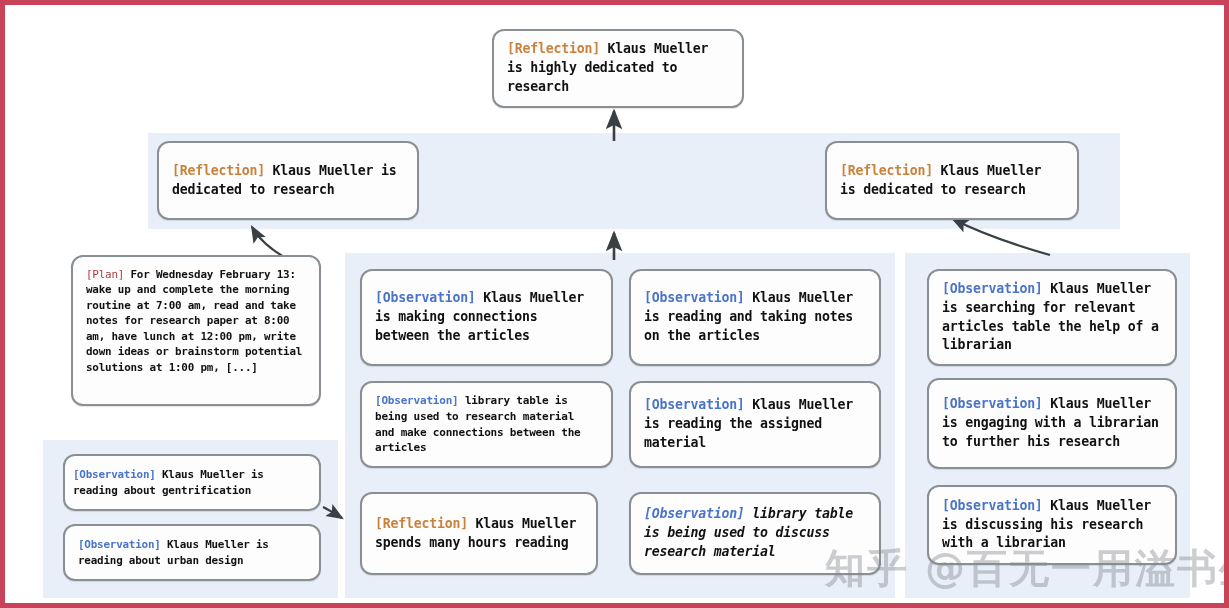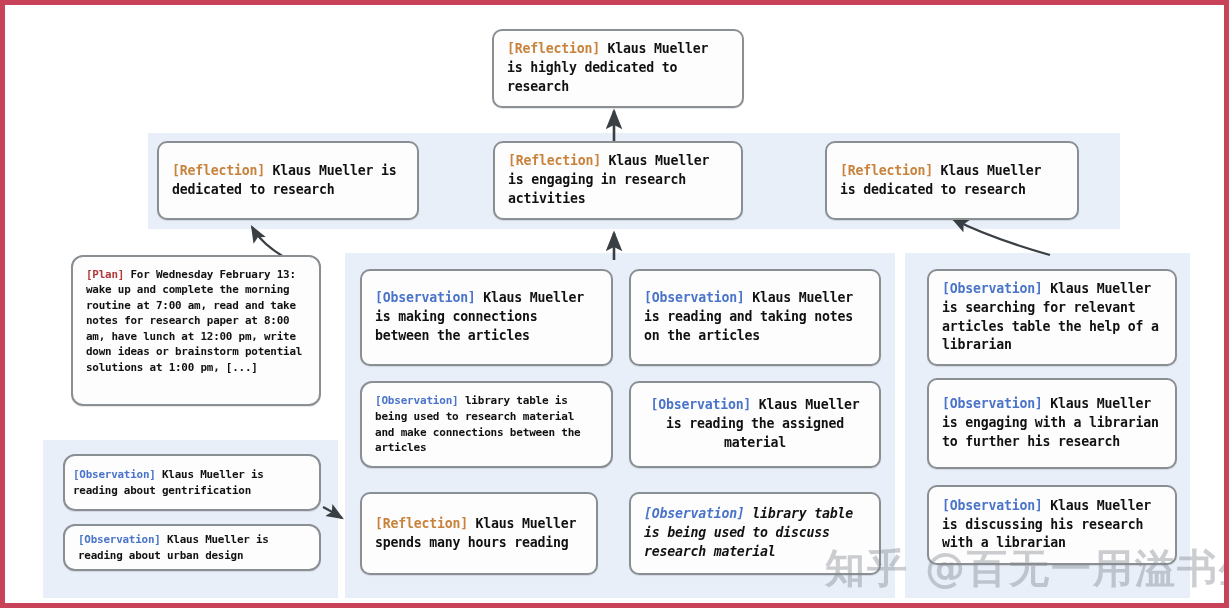--- a/index.html
+++ b/index.html
@@ -35,23 +35,23 @@
     padding: 7px 13px;
     line-height: 1.42;
     color: #111111;
     font-weight: bold;
     letter-spacing: -0.2px;
     box-shadow: 0 1px 1px rgba(0,0,0,0.10);
   }
   .node .txt { display: block; width: 100%; }
   .tag-reflection { color: #c8823c; font-weight: bold; }
   .tag-observation { color: #4a74c9; font-weight: bold; }
-  .tag-plan { color: #b03a3a; font-weight: bold; text-align: center; }
+  .tag-plan { color: #b03a3a; font-weight: normal; text-align: center; }
 
-  .fs13 { font-size: 13.2px; border-radius: 10px; }
+  .fs13 { font-size: 13.2px; }
   .fs11 { font-size: 10.9px; }
   .fs10 { font-size: 11px; }
 
   
   #arrows {
     position: absolute;
     left: 0; top: 0;
     width: 1219px;
     height: 598px;
     pointer-events: none;
@@ -104,57 +104,54 @@
   </svg>
 
   <div class="node fs13" style="left:487px; top:24px; width:252px; height:79px;">
     <span class="txt"><span class="tag-reflection">[Reflection]</span><span> Klaus Mueller is highly dedicated to research</span></span>
   </div>
 
   <div class="node fs13" style="left:152px; top:136px; width:262px; height:79px;">
     <span class="txt"><span class="tag-reflection">[Reflection]</span><span> Klaus Mueller is dedicated to research</span></span>
   </div>
 
-  <div class="node fs13" style="left:488px; top:136px; width:250px; height:79px;">
-    <span class="txt"><span class="tag-reflection">[Reflection]</span><span> Klaus Mueller is engaging in research activities</span></span>
-  </div>
 
   <div class="node fs13" style="left:820px; top:136px; width:254px; height:79px;">
     <span class="txt"><span class="tag-reflection">[Reflection]</span><span> Klaus Mueller is dedicated to research</span></span>
   </div>
 
   <div class="node fs11" style="left:66px; top:250px; width:250px; height:151px; align-items:flex-start; padding-top:10px;">
     <span class="txt"><span class="tag-plan">[Plan]</span><span> For Wednesday February 13: wake up and complete the morning routine at 7:00 am, read and take notes for research paper at 8:00 am, have lunch at 12:00 pm, write down ideas or brainstorm potential solutions at 1:00 pm, [...]</span></span>
   </div>
 
   <div class="node fs11" style="left:58px; top:449px; width:258px; height:57px;padding-left:8px;">
     <span class="txt"><span class="tag-observation">[Observation]</span><span> Klaus Mueller is reading about gentrification</span></span>
   </div>
 
-  <div class="node fs11" style="left:58px; top:519px; width:258px; height:47px;">
+  <div class="node fs11" style="left:58px; top:519px; width:258px; height:57px;">
     <span class="txt"><span class="tag-observation">[Observation]</span><span> Klaus Mueller is reading about urban design</span></span>
   </div>
 
   <div class="node fs13" style="left:355px; top:264px; width:253px; height:97px;">
     <span class="txt"><span class="tag-observation">[Observation]</span><span> Klaus Mueller is making connections between the articles</span></span>
   </div>
 
   <div class="node fs10" style="left:355px; top:376px; width:253px; height:87px;">
     <span class="txt"><span class="tag-observation">[Observation]</span><span> library table is being used to research material and make connections between the articles</span></span>
   </div>
 
   <div class="node fs13" style="left:355px; top:487px; width:238px; height:83px;">
     <span class="txt"><span class="tag-reflection">[Reflection]</span><span> Klaus Mueller spends many hours reading</span></span>
   </div>
 
   <div class="node fs13" style="left:624px; top:264px; width:252px; height:97px;">
     <span class="txt"><span class="tag-observation">[Observation]</span><span> Klaus Mueller is reading and taking notes on the articles</span></span>
   </div>
 
-  <div class="node fs13" style="left:624px; top:376px; width:252px; height:87px;text-align:center;">
+  <div class="node fs13" style="left:624px; top:376px; width:252px; height:87px;">
     <span class="txt"><span class="tag-observation">[Observation]</span><span> Klaus Mueller is reading the assigned material</span></span>
   </div>
 
   <div class="node fs13" style="left:624px; top:487px; width:252px; height:83px;font-style:italic;">
     <span class="txt"><span class="tag-observation">[Observation]</span><span> library table is being used to discuss research material</span></span>
   </div>
 
   <div class="node fs13" style="left:922px; top:264px; width:250px; height:97px;">
     <span class="txt"><span class="tag-observation">[Observation]</span><span> Klaus Mueller is searching for relevant articles table the help of a librarian</span></span>
   </div>

